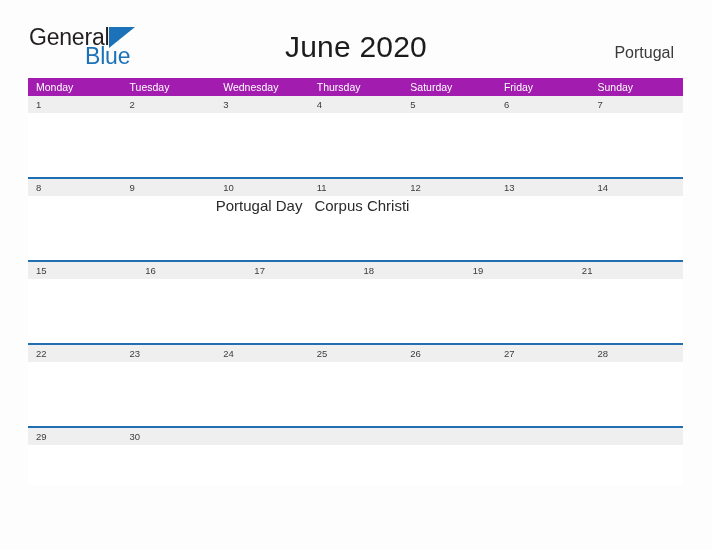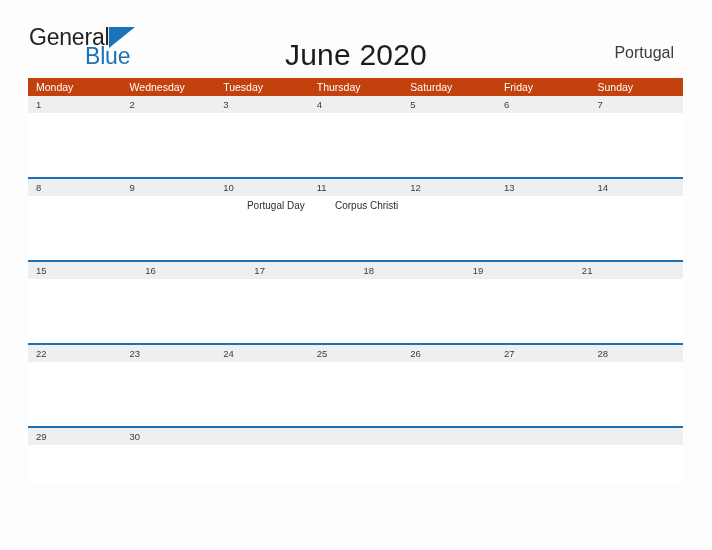--- a/index.html
+++ b/index.html
@@ -65,21 +65,21 @@
 
   .cal-title {
     position: absolute;
     left: 0;
     right: 0;
     top: 30px;
     text-align: center;
     font-size: 30px;
     color: #1c1c1c;
     font-weight: normal;
-    margin: 8px;
+    margin: 0;
     letter-spacing: 0.2px;
   }
 
   .country {
     position: absolute;
     right: 38px;
     top: 44px;
     font-size: 16px;
     color: #3a3a3a;
   }
@@ -87,21 +87,21 @@
   
   .calendar {
     position: absolute;
     left: 28px;
     top: 78px;
     width: 655px;
   }
 
   .weekday-row {
     display: flex;
-    background: #c2410c;
+    background: #a21caf;
     height: 18px;
   }
   .weekday-cell {
     flex: 1 1 0;
     color: #ffffff;
     font-size: 10.5px;
     line-height: 18px;
     padding-left: 8px;
     box-sizing: border-box;
     white-space: nowrap;
@@ -135,21 +135,21 @@
   }
   .week-body.last {
     height: 40px;
   }
   .event-cell {
     flex: 1 1 0;
     padding: 4px 4px 0 8px;
     box-sizing: border-box;
   }
   .event {
-    font-size: 10px;
+    font-size: 15px;
     color: #2b2b2b;
     line-height: 12px;
     white-space: nowrap;
     text-align: right;
   }
 </style>
 </head>
 <body>
 
 <div class="page">
@@ -164,22 +164,22 @@
     <h1 class="cal-title">June 2020</h1>
 
     <div class="country">Portugal</div>
 
   </div>
 
   <div class="calendar">
 
     <div class="weekday-row">
       <div class="weekday-cell">Monday</div>
+      <div class="weekday-cell">Tuesday</div>
       <div class="weekday-cell">Wednesday</div>
-      <div class="weekday-cell">Tuesday</div>
       <div class="weekday-cell">Thursday</div>
       <div class="weekday-cell">Saturday</div>
       <div class="weekday-cell">Friday</div>
       <div class="weekday-cell">Sunday</div>
     </div>
 
     <div class="week">
       <div class="week-dates first">
         <div class="date-cell">1</div>
         <div class="date-cell">2</div>

